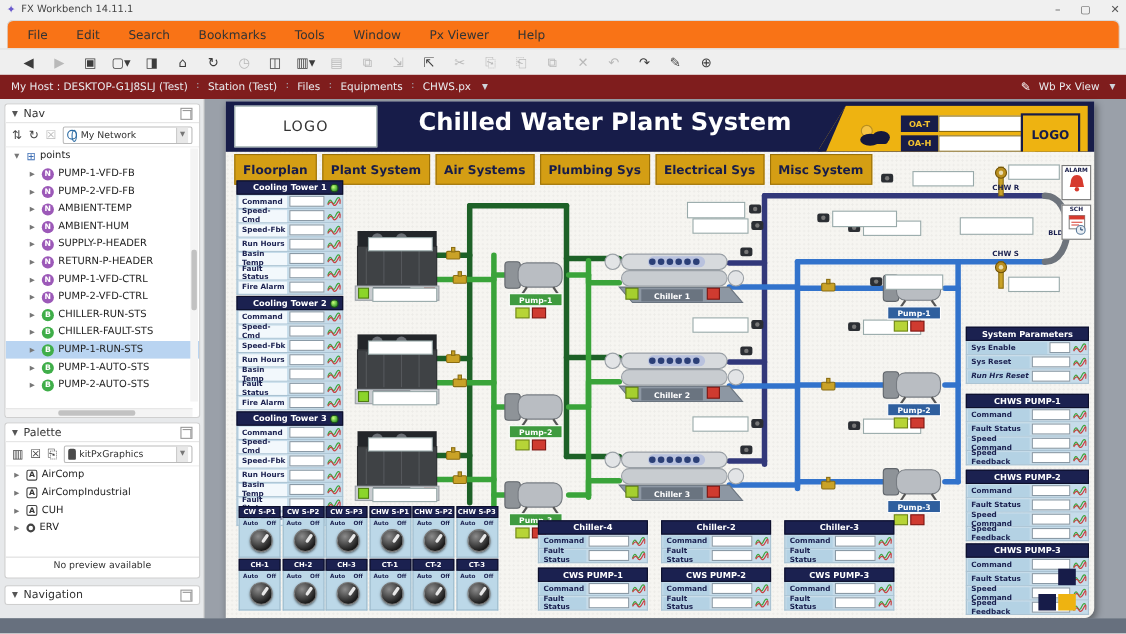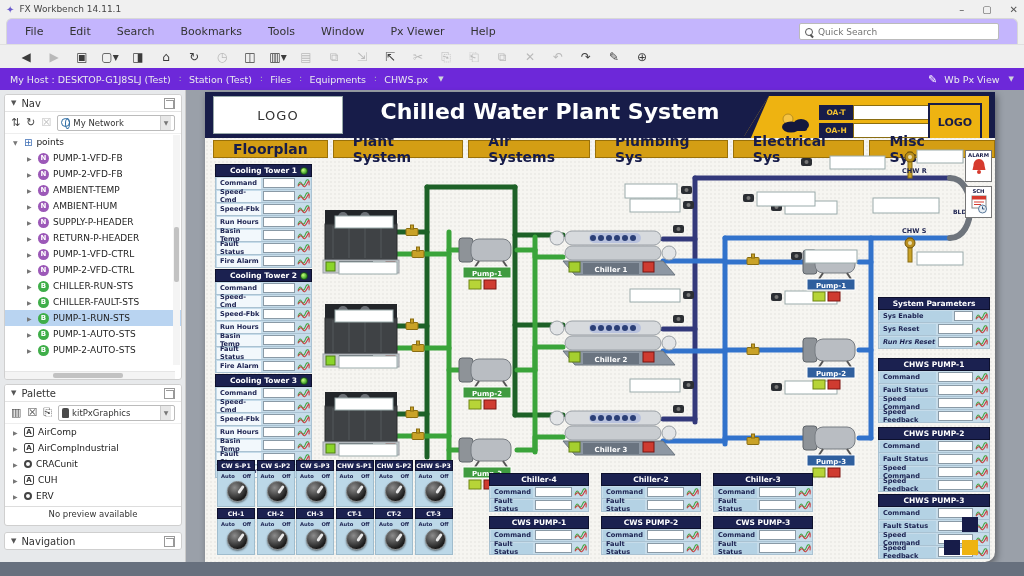--- a/index.html
+++ b/index.html
@@ -6,35 +6,35 @@
   html,body { width:1024px; height:576px; overflow:hidden; font-family:"DejaVu Sans","Liberation Sans",sans-serif; background:#e4e4e4; }
   .app { position:relative; width:1024px; height:576px; background:#f0f0f0; }
 
   
   .titlebar { position:absolute; left:0; top:0; width:1024px; height:18px; background:#f0f0f0; display:flex; align-items:center; padding:0 6px; font-size:9px; color:#444; }
   .app-icon { color:#6a5acd; margin-right:5px; font-size:10px; }
   .win-controls { margin-left:auto; display:flex; gap:18px; color:#555; font-size:10px; }
   .win-controls span { cursor:default; }
 
   
-  .menubar { position:absolute; left:6px; top:18px; width:1012px; height:26px; background:#c4b5fd; border-radius:6px 6px 0 0; border:1px solid #d8d8d8; border-bottom:none; display:flex; align-items:center; padding:0 18px; gap:26px; font-size:11px; color:#333; }
+  .menubar { position:absolute; left:6px; top:18px; width:1012px; height:26px; background:#f97316; border-radius:6px 6px 0 0; border:1px solid #d8d8d8; border-bottom:none; display:flex; align-items:center; padding:0 18px; gap:26px; font-size:11px; color:#333; }
   .menu-item { cursor:default; }
   .qsearch { margin-left:auto; width:200px; height:17px; border:1px solid #bbb; border-radius:2px; display:flex; align-items:center; padding:0 5px; gap:5px; background:#fff; }
   .lens { position:relative; width:8px; height:8px; flex:0 0 auto; }
   .lens::before { content:''; position:absolute; left:0; top:0; width:6px; height:6px; border:1.5px solid #555; border-radius:50%; }
   .lens::after { content:''; position:absolute; left:6px; top:6px; width:4px; height:1.5px; background:#555; transform:rotate(45deg); transform-origin:0 0; }
   .qsearch input { border:none; outline:none; font-size:9px; width:160px; color:#333; font-family:inherit; }
 
   
   .toolbar { position:absolute; left:0; top:44px; width:1024px; height:24px; background:#efefef; border-top:1px solid #e0e0e0; display:flex; align-items:center; padding:0 14px; gap:4px; }
   .tb-icon { width:24px; text-align:center; font-size:12px; color:#3c3c3c; cursor:default; }
   .tb-icon.disabled { color:#b9b9b9; }
 
   
-  .crumbbar { position:absolute; left:0; top:68px; width:1024px; height:22px; background:#6d28d9; color:#e9ebee; display:flex; align-items:center; padding:0 10px; font-size:9.5px; gap:8px; }
+  .crumbbar { position:absolute; left:0; top:68px; width:1024px; height:22px; background:#7f1d1d; color:#e9ebee; display:flex; align-items:center; padding:0 10px; font-size:9.5px; gap:8px; }
   .crumb { cursor:default; }
   .crumb-sep { color:#aab1bb; font-size:9px; }
   .crumb-caret { font-size:7px; color:#cfd4da; margin-left:2px; }
   .crumb-right { margin-left:auto; display:flex; align-items:center; gap:7px; }
   .pencil-white { color:#fff; font-size:11px; }
 
   
   .content { position:absolute; left:0; top:90px; width:1024px; height:472px; background:#9aa0a9; display:flex; }
   .statusbar { position:absolute; left:0; top:562px; width:1024px; height:14px; background:#67707e; }
 
@@ -76,21 +76,21 @@
 
   .hmi-header { position:absolute; left:0; top:0; width:790px; height:46px; background:#171c49; }
   .logo-left { position:absolute; left:8px; top:4px; width:130px; height:38px; background:#fff; border:1px solid #9aa; display:flex; align-items:center; justify-content:center; font-size:13px; color:#333; letter-spacing:1px; }
   .hmi-title { position:absolute; left:150px; top:7px; width:390px; text-align:center; color:#fff; font-size:22px; font-weight:bold; }
   .gold-banner { position:absolute; left:538px; top:4px; width:246px; height:42px; background:#eeb311; clip-path:polygon(26px 0,100% 0,100% 100%,0 100%); border-radius:0 0 0 6px; }
   .gold-banner::before { content:''; position:absolute; left:0; top:0; width:30px; height:51px; background:#171c49; clip-path:polygon(0 0,26px 0,4px 100%,0 100%); }
   .oa-label { position:absolute; width:34px; height:15px; background:#171c49; color:#f2c231; font-size:7.5px; font-weight:bold; display:flex; align-items:center; justify-content:center; }
   .oa-box { position:absolute; width:88px; height:15px; background:#fff; border:1px solid #8a6d12; }
   .logo-right { position:absolute; left:185px; top:7px; width:54px; height:38px; background:#eeb311; border:2px solid #171c49; display:flex; align-items:center; justify-content:center; font-size:11px; font-weight:bold; color:#171c49; }
   .tabs { position:absolute; left:8px; top:48px; display:flex; gap:5px; }
-  .tab-btn { height:18px; background:#d49e14; border:1px solid #9a7109; color:#171c49; font-size:14px; font-weight:bold; display:flex; align-items:center; padding:0 19px; cursor:default; }
+  .tab-btn { height:28px; background:#d49e14; border:1px solid #9a7109; color:#171c49; font-size:11px; font-weight:bold; display:flex; align-items:center; padding:0 7px; cursor:default; }
 
   .diagram-svg { position:absolute; left:0; top:0; width:790px; height:470px; z-index:1; pointer-events:none; }
 
   
   .vpanel { position:absolute; z-index:2; }
   .vpanel-hdr { height:13px; background:#1b2150; color:#fff; font-size:7.5px; font-weight:bold; display:flex; align-items:center; justify-content:center; gap:4px; position:relative; border:1px solid #0d102c; }
   .led { width:8px; height:8px; border-radius:50%; background:radial-gradient(circle at 35% 35%, #c7ff7a, #39a12b 70%); border:1px solid #1d4d18; position:absolute; right:3px; top:2px; }
   .vrow { height:13px; display:flex; align-items:center; gap:2px; background:#c6dcea; border:1px solid #aac2d2; border-top:none; padding:0 1px; }
   .vlabel { height:11px; background:#f2f8fc; color:#1b2150; font-size:6.6px; font-weight:bold; display:flex; align-items:center; padding-left:3px; }
   .vbox { height:10px; background:#fff; border:1px solid #8a9aa6; flex:1; }
@@ -129,24 +129,20 @@
   <div class="menubar">
 
     <span class="menu-item">File</span>
       <span class="menu-item">Edit</span>
       <span class="menu-item">Search</span>
       <span class="menu-item">Bookmarks</span>
       <span class="menu-item">Tools</span>
       <span class="menu-item">Window</span>
       <span class="menu-item">Px Viewer</span>
       <span class="menu-item">Help</span>
-      <div class="qsearch">
-      <span class="lens"></span>
-      <input placeholder="Quick Search" style="">
-    </div>
   </div>
 
   <div class="toolbar">
       <span class="tb-icon">◀</span>
       <span class="tb-icon disabled">▶</span>
       <span class="tb-icon">▣</span>
       <span class="tb-icon">▢▾</span>
       <span class="tb-icon">◨</span>
       <span class="tb-icon">⌂</span>
       <span class="tb-icon">↻</span>
@@ -304,25 +300,20 @@
         <div class="tree" id="palette-tree" style="height:82px; overflow:hidden; position:relative;">
             <div class="trow">
               <span class="caret">▶</span>
               <span class="boxA">A</span>
               <span>AirComp</span>
             </div>
             <div class="trow">
               <span class="caret">▶</span>
               <span class="boxA">A</span>
               <span>AirCompIndustrial</span>
-            </div>
-            <div class="trow">
-              <span class="caret">▶</span>
-              <span class="ringO"></span>
-              <span>CRACunit</span>
             </div>
             <div class="trow">
               <span class="caret">▶</span>
               <span class="boxA">A</span>
               <span>CUH</span>
             </div>
             <div class="trow">
               <span class="caret">▶</span>
               <span class="ringO"></span>
               <span>ERV</span>

